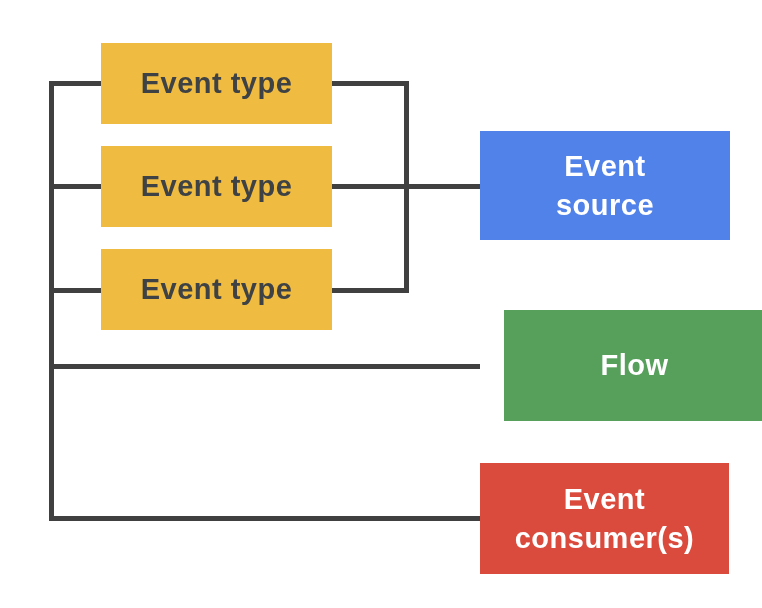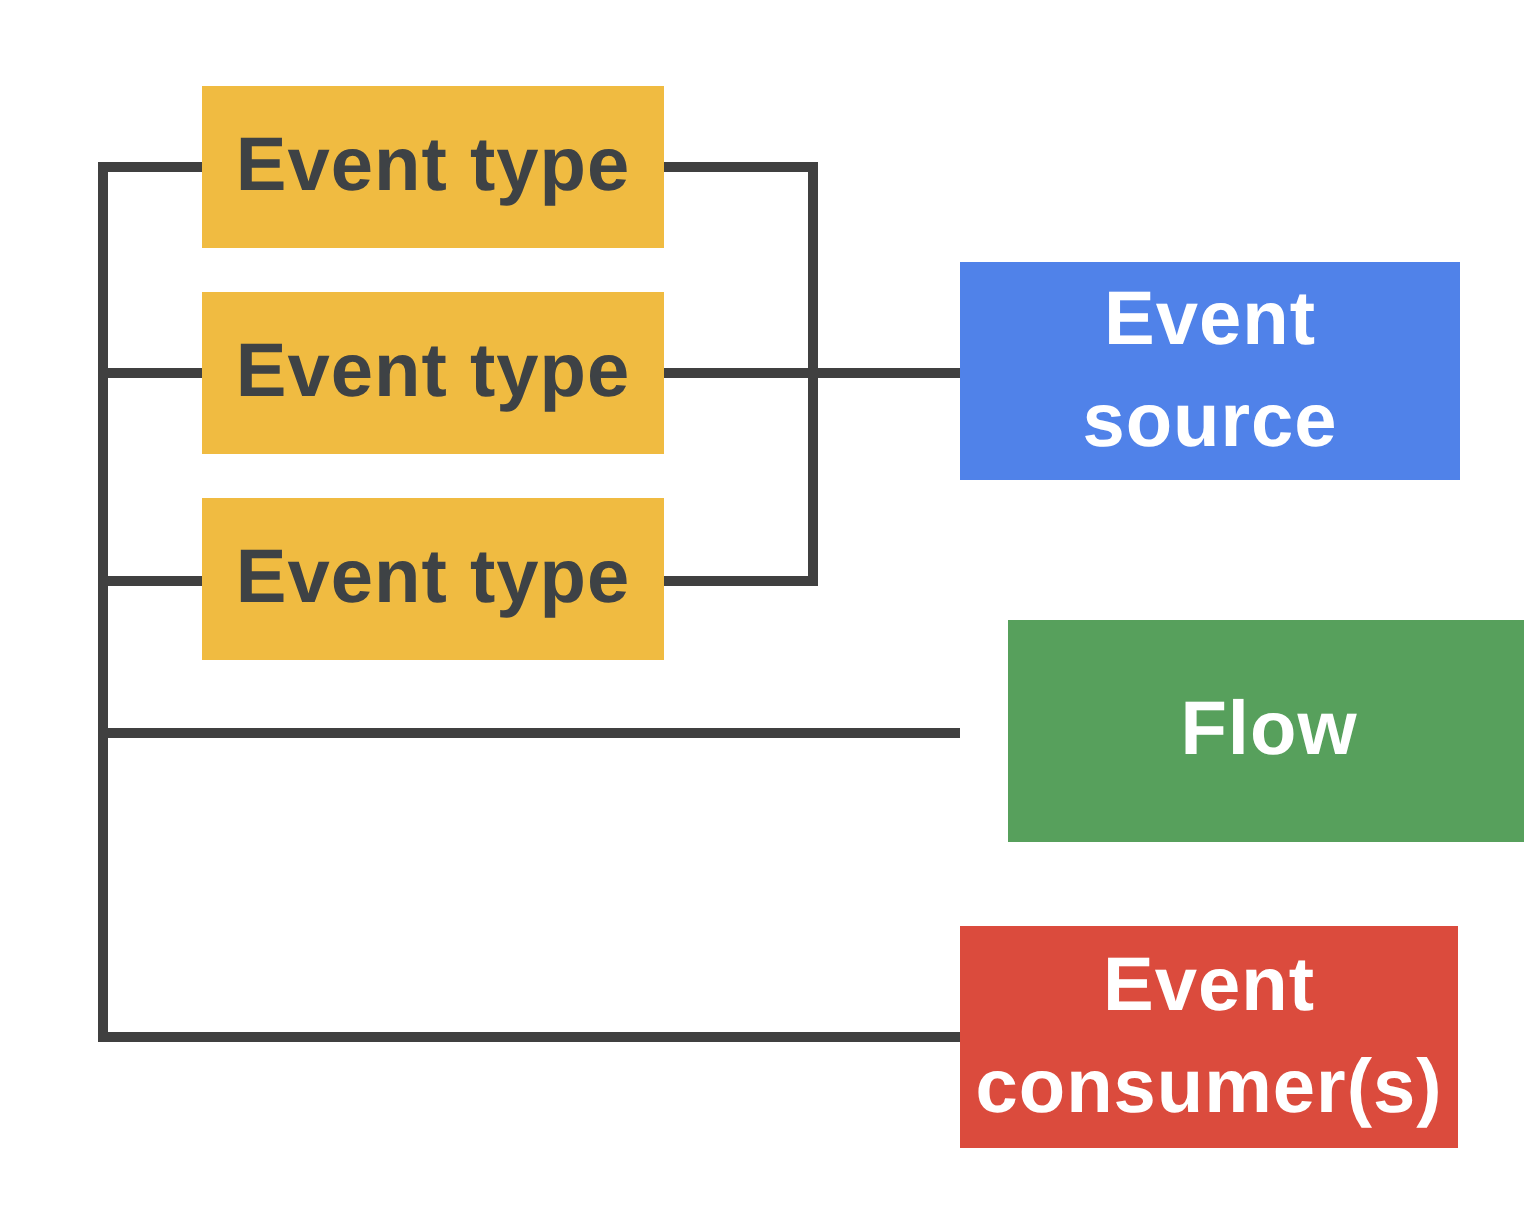--- a/index.html
+++ b/index.html
@@ -22,21 +22,21 @@
   .node {
     position: absolute;
     display: flex;
     align-items: center;
     justify-content: center;
     text-align: center;
     box-sizing: border-box;
   }
   .node .label {
     font-weight: 700;
-    font-size: 38px;
+    font-size: 29px;
     line-height: 1.32;
     white-space: pre-line;
     letter-spacing: 0.5px;
   }
   
   #n-et1 { left: 101px; top:  43px; width: 231px; height: 81px; }
   #n-et2 { left: 101px; top: 146px; width: 231px; height: 81px; }
   #n-et3 { left: 101px; top: 249px; width: 231px; height: 81px; }
   #n-src { left: 480px; top: 131px; width: 250px; height: 109px; }
   #n-flw { left: 504px; top: 310px; width: 261px; height: 111px; }

